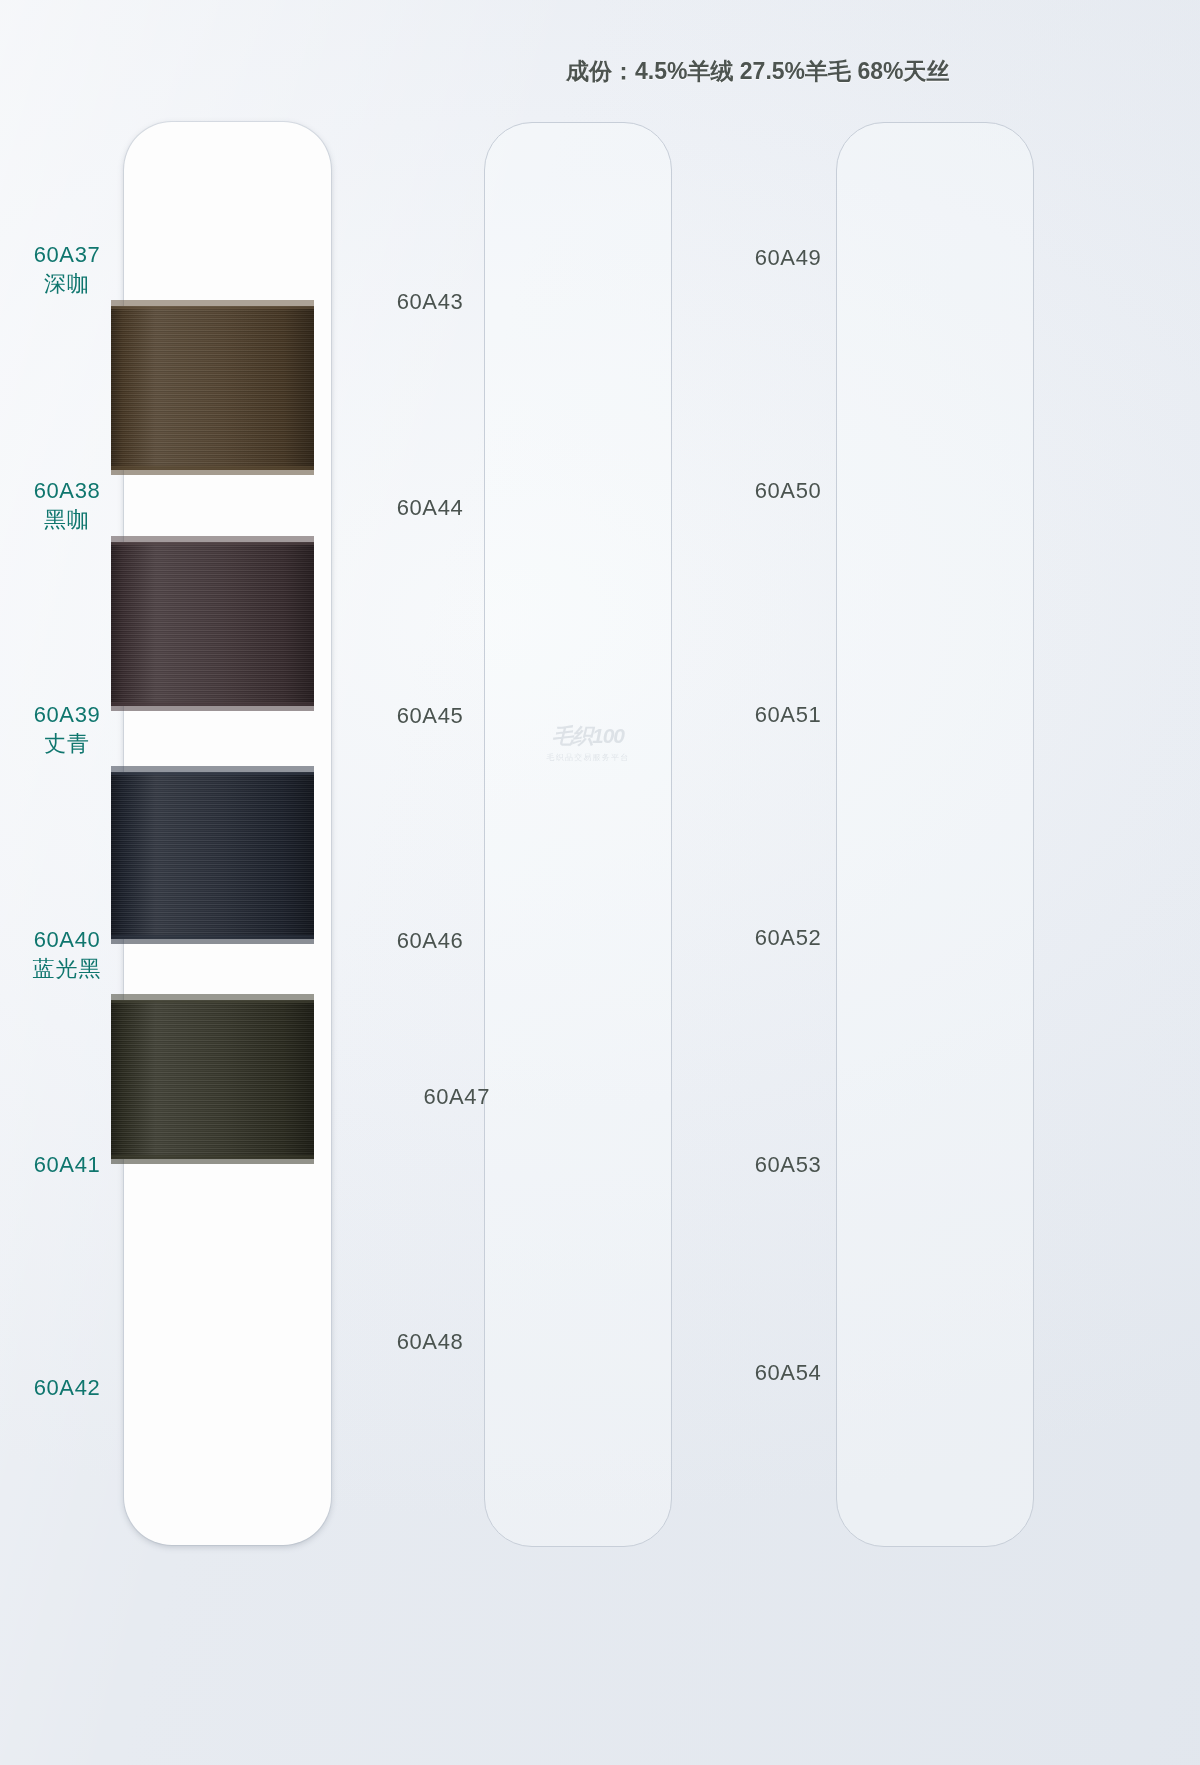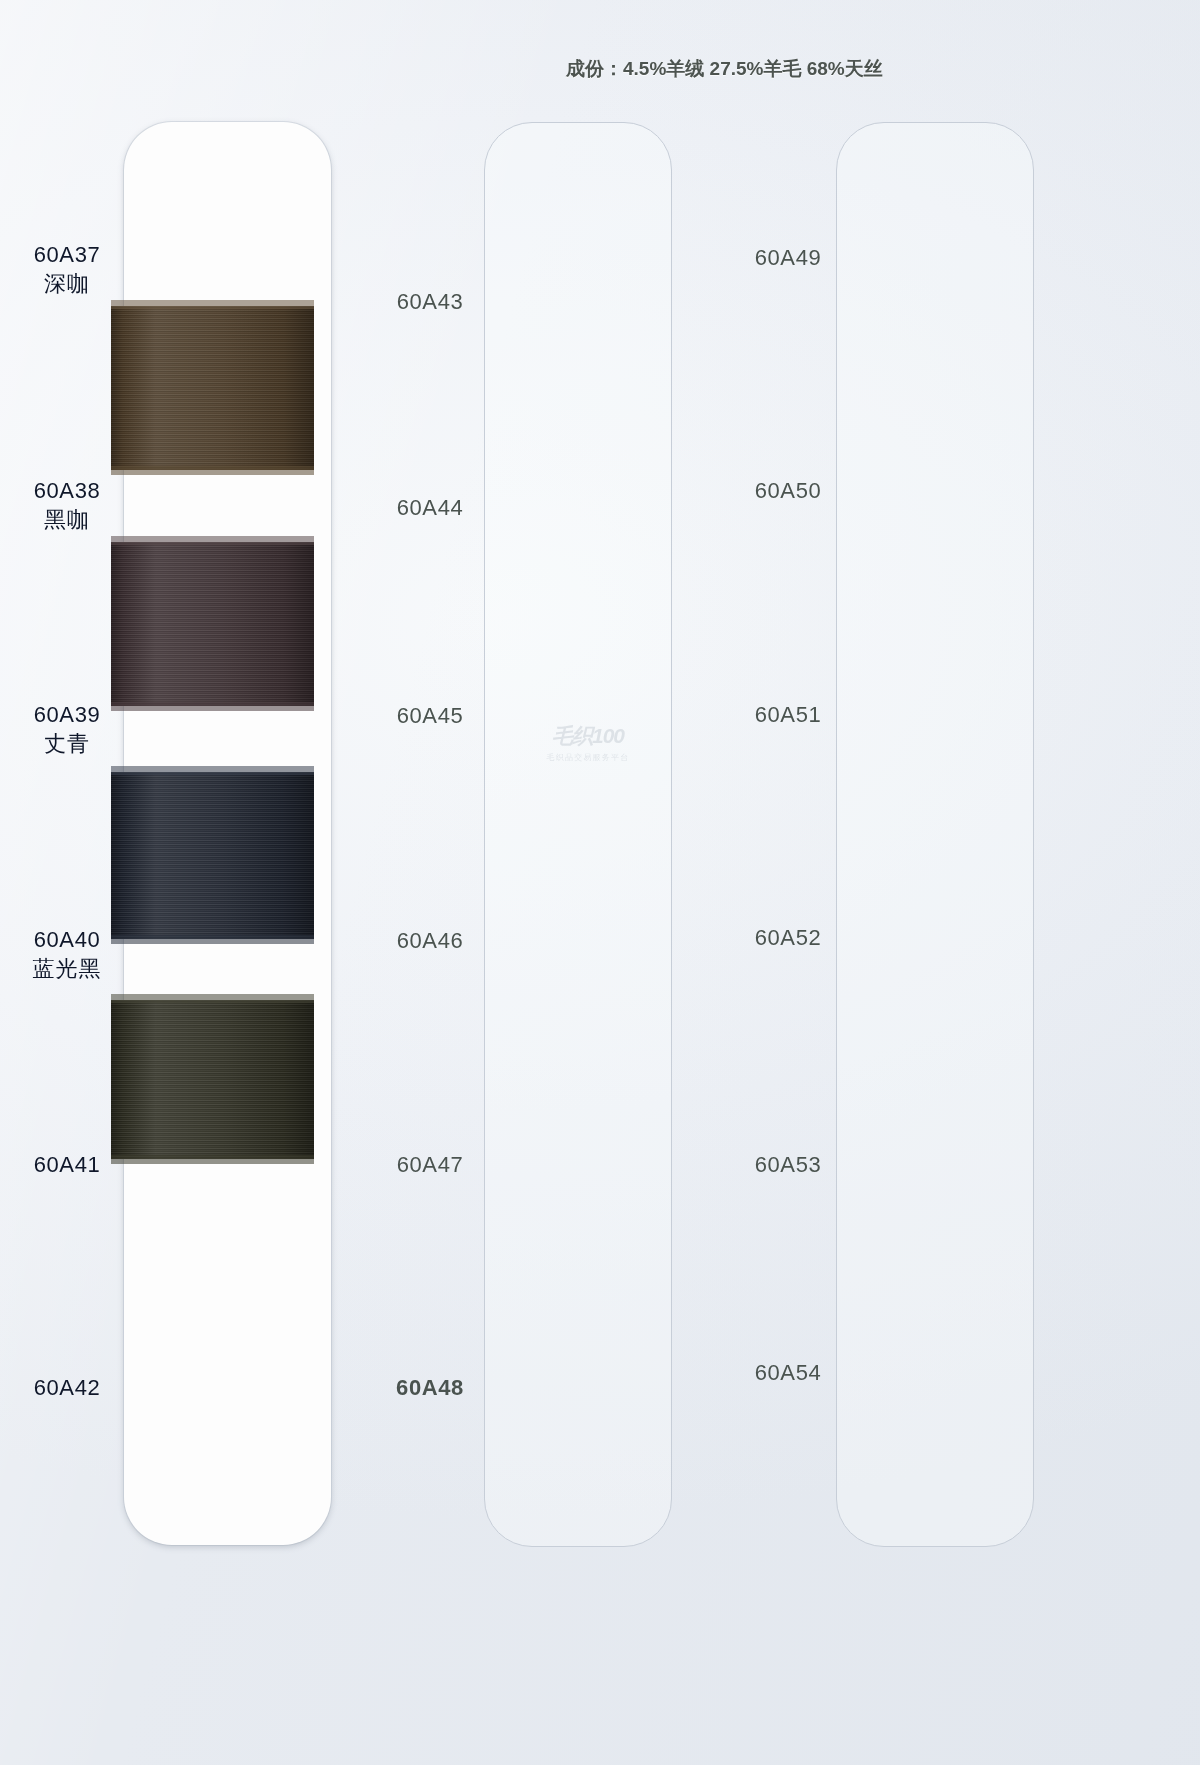--- a/index.html
+++ b/index.html
@@ -28,21 +28,21 @@
   }
   .title{
     position:absolute;left:132px;top:0;
     font-size:30px;font-weight:bold;color:#4b5348;
     letter-spacing:0.5px;white-space:nowrap;
     text-shadow:0 1px 0 rgba(255,255,255,0.7);
   }
   .title .code{font-family:"Liberation Sans",sans-serif;font-weight:bold;}
   .composition{
     position:absolute;left:566px;top:8px;
-    font-size:19px;font-weight:bold;color:#4d5450;
+    font-size:23px;font-weight:bold;color:#4d5450;
     white-space:nowrap;
     text-shadow:0 1px 0 rgba(255,255,255,0.7);
   }
 
   
   .card{
     position:absolute;
     border-radius:48px;
   }
   .card-1{
@@ -89,21 +89,21 @@
   }
   .yarn-edge-top,.yarn-edge-bot{
     position:absolute;left:-13px;width:203px;height:9px;
     opacity:0.55;
   }
 
   
   .label{
     position:absolute;
     text-align:center;
-    color:#0f172a;
+    color:#0f766e;
     line-height:1.32;
     white-space:nowrap;
   }
   .label .lcode{font-size:22px;letter-spacing:0.6px;}
   .label .lname{font-size:22px;letter-spacing:1px;display:block;}
   .col1 .label{left:8px;width:118px;text-align:center;}
   .col2 .label{left:370px;width:120px;text-align:center;}
   .col3 .label{left:726px;width:124px;text-align:center;}
   .col2 .label, .col3 .label{color:#4a534f;}
 
@@ -185,24 +185,24 @@
   </div>
   <div class="label" style="top:477px;margin-top:16px;">
     <span class="lcode">60A44</span>
   </div>
   <div class="label" style="top:701px;">
     <span class="lcode">60A45</span>
   </div>
   <div class="label" style="top:926px;">
     <span class="lcode">60A46</span>
   </div>
-  <div class="label" style="top:1150px;">
+  <div class="label" style="top:1082px;text-align:right;">
     <span class="lcode">60A47</span>
   </div>
-  <div class="label" style="top:1373px;font-weight:bold;">
+  <div class="label" style="top:1327px;">
     <span class="lcode">60A48</span>
   </div>
 </div>
 
 <div class="col3">
   <div class="label" style="top:243px;">
     <span class="lcode">60A49</span>
   </div>
   <div class="label" style="top:476px;">
     <span class="lcode">60A50</span>

